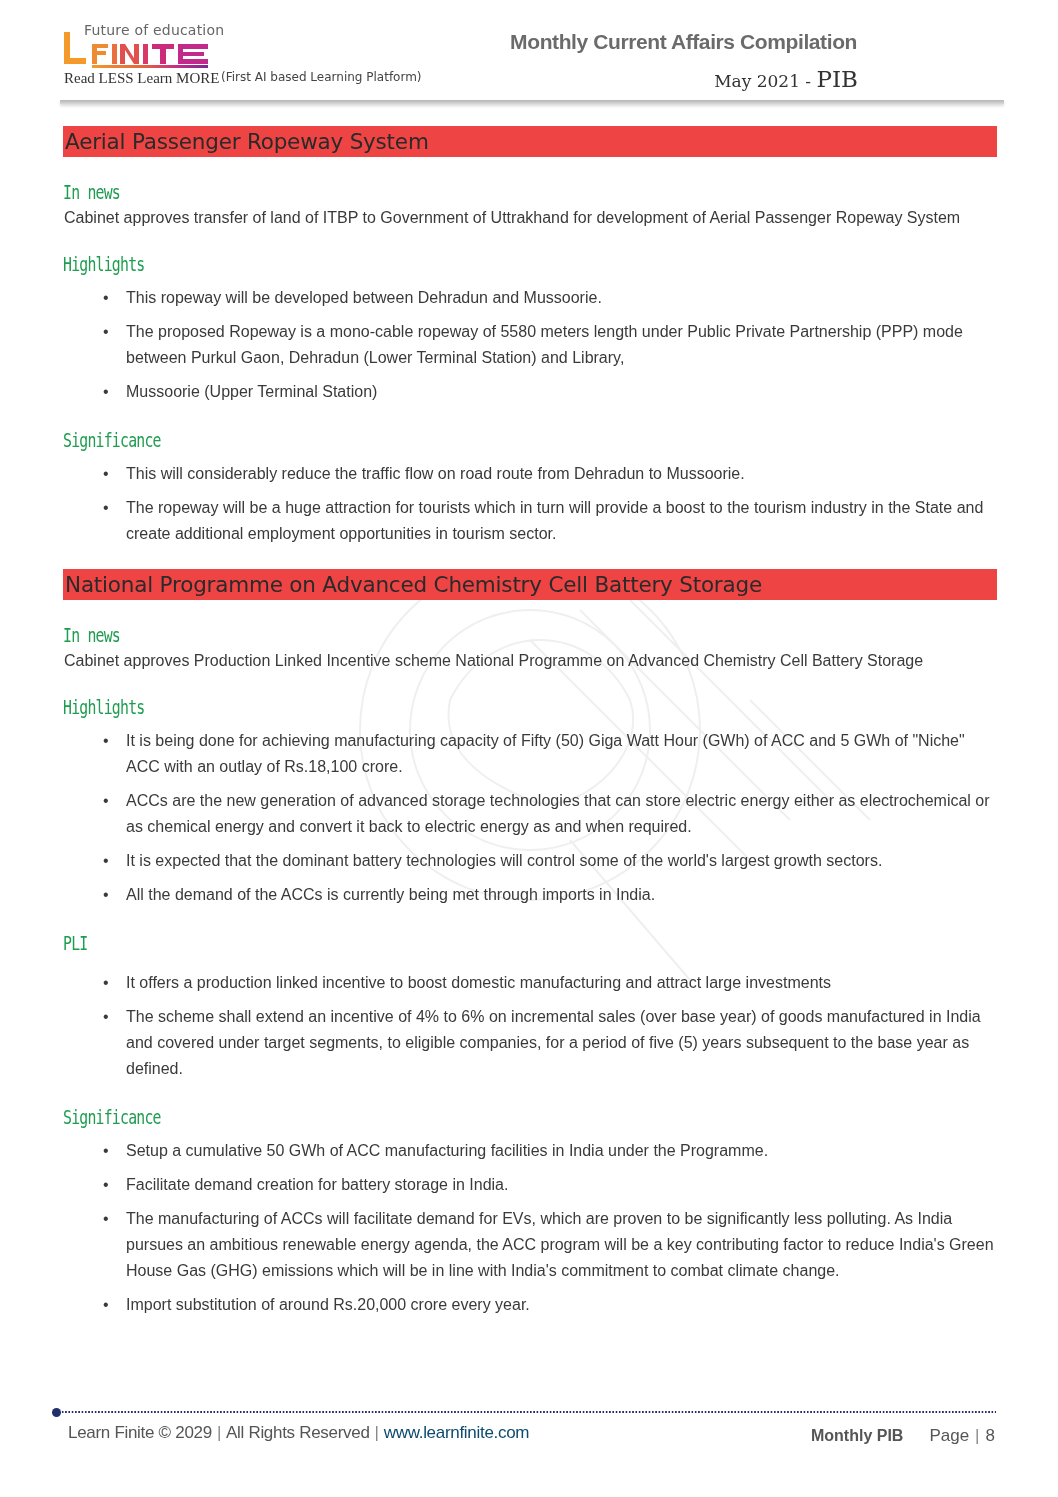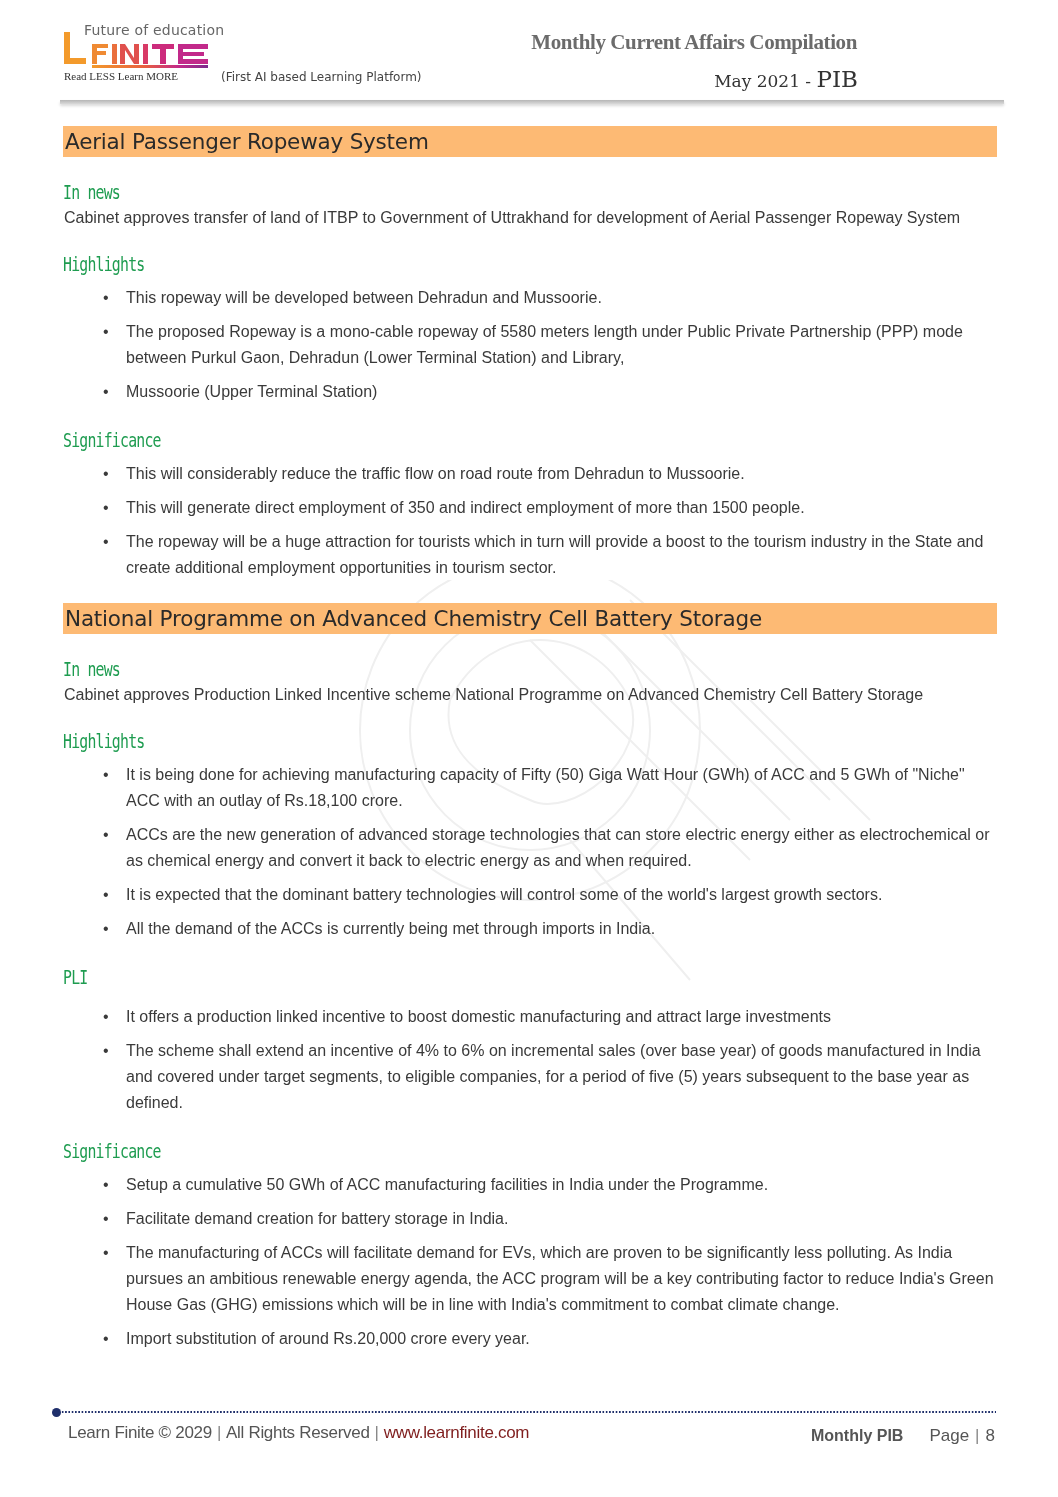--- a/index.html
+++ b/index.html
@@ -3,31 +3,31 @@
 <meta charset="utf-8">
 <style>
   html, body { margin: 0; padding: 0; background: #ffffff; }
   body { width: 1058px; height: 1497px; position: relative; overflow: hidden;
          font-family: "Liberation Sans", "DejaVu Sans", sans-serif; color: #404040; }
 
   
   .header { position: absolute; left: 0; top: 0; width: 935px; height: 110px; }
   .logo-tagline-top { position: absolute; left: 84px; top: 22px; font-size: 14px; color: #666; letter-spacing: 0.2px; font-family: "DejaVu Sans", sans-serif; }
   .logo-mark { position: absolute; left: 62px; top: 32px; }
-  .slogan { position: absolute; left: 64px; top: 70px; font-family: "Liberation Serif", serif; font-size: 11px; color: #333; }
+  .slogan { position: absolute; left: 64px; top: 70px; font-family: "Liberation Serif", serif; font-size: 15px; color: #333; }
   .slogan-sub { position: absolute; left: 221px; top: 70px; font-size: 12px; color: #444; font-family: "DejaVu Sans", sans-serif; }
-  .header-title { position: absolute; right: 78px; top: 30px; font-family: Liberation Serif, serif; font-size: 21px; color: #6b6b6b; font-weight: bold; letter-spacing: -0.4px; }
+  .header-title { position: absolute; right: 78px; top: 30px; font-family: Liberation Sans, sans-serif; font-size: 21px; color: #6b6b6b; font-weight: bold; letter-spacing: -0.4px; }
   .header-sub { position: absolute; right: 77px; top: 66px; font-family: "DejaVu Serif", serif; font-size: 17px; color: #333; }
   .header-sub .pib { font-size: 23px; }
   .header-rule { position: absolute; left: 60px; top: 100px; width: 944px; height: 4px;
                  background: linear-gradient(#b5b5b5, #d9d9d9); box-shadow: 0 2px 3px rgba(0,0,0,0.15); }
 
   
   .content { position: absolute; left: 63px; top: 126px; width: 934px; }
-  .section-title { background: #fdba74; height: 31px; line-height: 31px; font-size: 21.5px;
+  .section-title { background: #ef4444; height: 31px; line-height: 31px; font-size: 21.5px;
                    color: #2a2a2a; padding-left: 2px; margin-bottom: 22px; letter-spacing: -0.2px;
                    font-family: "DejaVu Sans", sans-serif; font-weight: normal; }
   .sub-head { color: #1e9c50; font-size: 19px; font-family: "DejaVu Sans Mono", monospace;
               transform: scaleX(0.78); transform-origin: left; letter-spacing: -1px; height: 26px; line-height: 26px; }
   .para { font-size: 16px; line-height: 26px; color: #3a3a3a; margin: 0 0 20px 1px; }
   ul.bullets { list-style: none; margin: 0 0 22px 0; padding: 0; }
   ul.bullets li { position: relative; font-size: 16px; line-height: 26px; color: #3a3a3a; padding-left: 63px; margin-bottom: 1px; margin-top: 8px; }
   ul.bullets li::before { content: "\2022"; position: absolute; left: 40px; top: 0; font-size: 16px; color: #3a3a3a; }
   .gap-small { height: 6px; }
 
@@ -35,21 +35,21 @@
   .watermark { position: absolute; left: 330px; top: 580px; width: 560px; height: 420px; pointer-events: none; }
 
   
   .footer-dots { position: absolute; left: 52px; top: 1408px; width: 944px; height: 8px; }
   .footer-dot { position: absolute; left: 0; top: 0; width: 9px; height: 9px; border-radius: 50%; background: #1f2f6b; }
   .footer-line { position: absolute; left: 9px; top: 3px; right: 0; height: 2px;
                  background-image: radial-gradient(circle, #1f2f6b 0.9px, transparent 1.1px);
                  background-size: 3.3px 2px; background-repeat: repeat-x; }
   .footer-left { position: absolute; left: 68px; top: 1423px; font-size: 17px; color: #555; letter-spacing: -0.3px; }
   .footer-left .sep { color: #888; padding: 0 5px; }
-  .footer-left .link { color: #7f1d1d; }
+  .footer-left .link { color: #0c4a6e; }
   .footer-right { position: absolute; right: 63px; top: 1426px; font-size: 17px; color: #555; }
   .footer-right .brand { font-weight: bold; color: #555; margin-right: 26px; font-size: 16px; }
 </style>
 </head>
 <body>
 
 <div class="header">
   <div class="logo-tagline-top">Future of education</div>
   <svg class="logo-mark" width="152" height="36" viewBox="0 0 152 36">
     <defs>
@@ -106,21 +106,20 @@
     <div class="sub-head">Highlights</div>
     <ul class="bullets">
       <li>This ropeway will be developed between Dehradun and Mussoorie.</li>
       <li>The proposed Ropeway is a mono-cable ropeway of 5580 meters length under Public Private Partnership (PPP) mode between Purkul Gaon, Dehradun (Lower Terminal Station) and Library,</li>
       <li>Mussoorie (Upper Terminal Station)</li>
     </ul>
 
     <div class="sub-head">Significance</div>
     <ul class="bullets">
       <li>This will considerably reduce the traffic flow on road route from Dehradun to Mussoorie.</li>
-      <li>This will generate direct employment of 350 and indirect employment of more than 1500 people.</li>
       <li>The ropeway will be a huge attraction for tourists which in turn will provide a boost to the tourism industry in the State and create additional employment opportunities in tourism sector.</li>
     </ul>
   </div>
 
   <div>
     <div class="section-title">National Programme on Advanced Chemistry Cell Battery Storage</div>
 
     <div class="sub-head">In news</div>
     <p class="para">Cabinet approves Production Linked Incentive scheme National Programme on Advanced Chemistry Cell Battery Storage</p>
 

